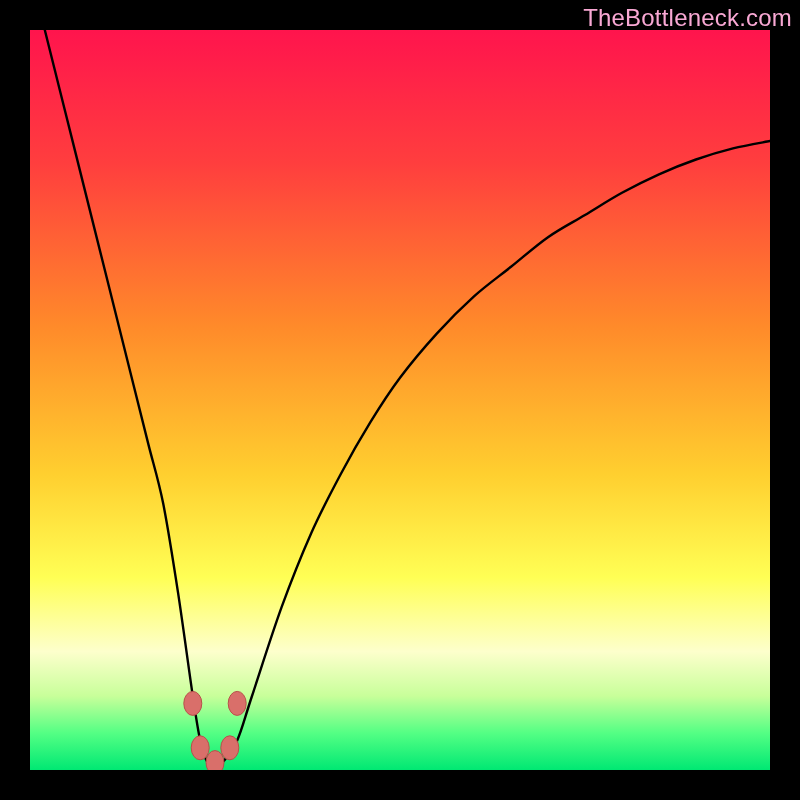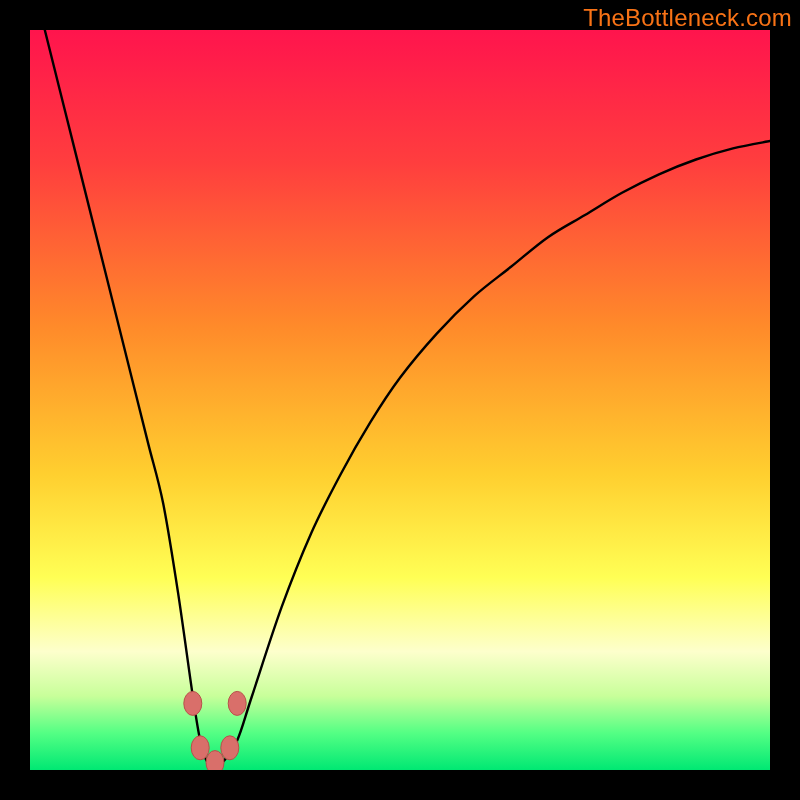--- a/index.html
+++ b/index.html
@@ -24,21 +24,21 @@
     top: 30px;
     left: 30px;
     width: 740px;
     height: 740px;
     
   }
   .watermark {
     position: absolute;
     top: 4px;
     right: 8px;
-    color: #f97316;
+    color: #f9a8d4;
     font-size: 24px;
     font-weight: 500;
     letter-spacing: 0.2px;
   }
   svg.curve {
     position: absolute;
     top: 0;
     left: 0;
     width: 740px;
     height: 740px;

